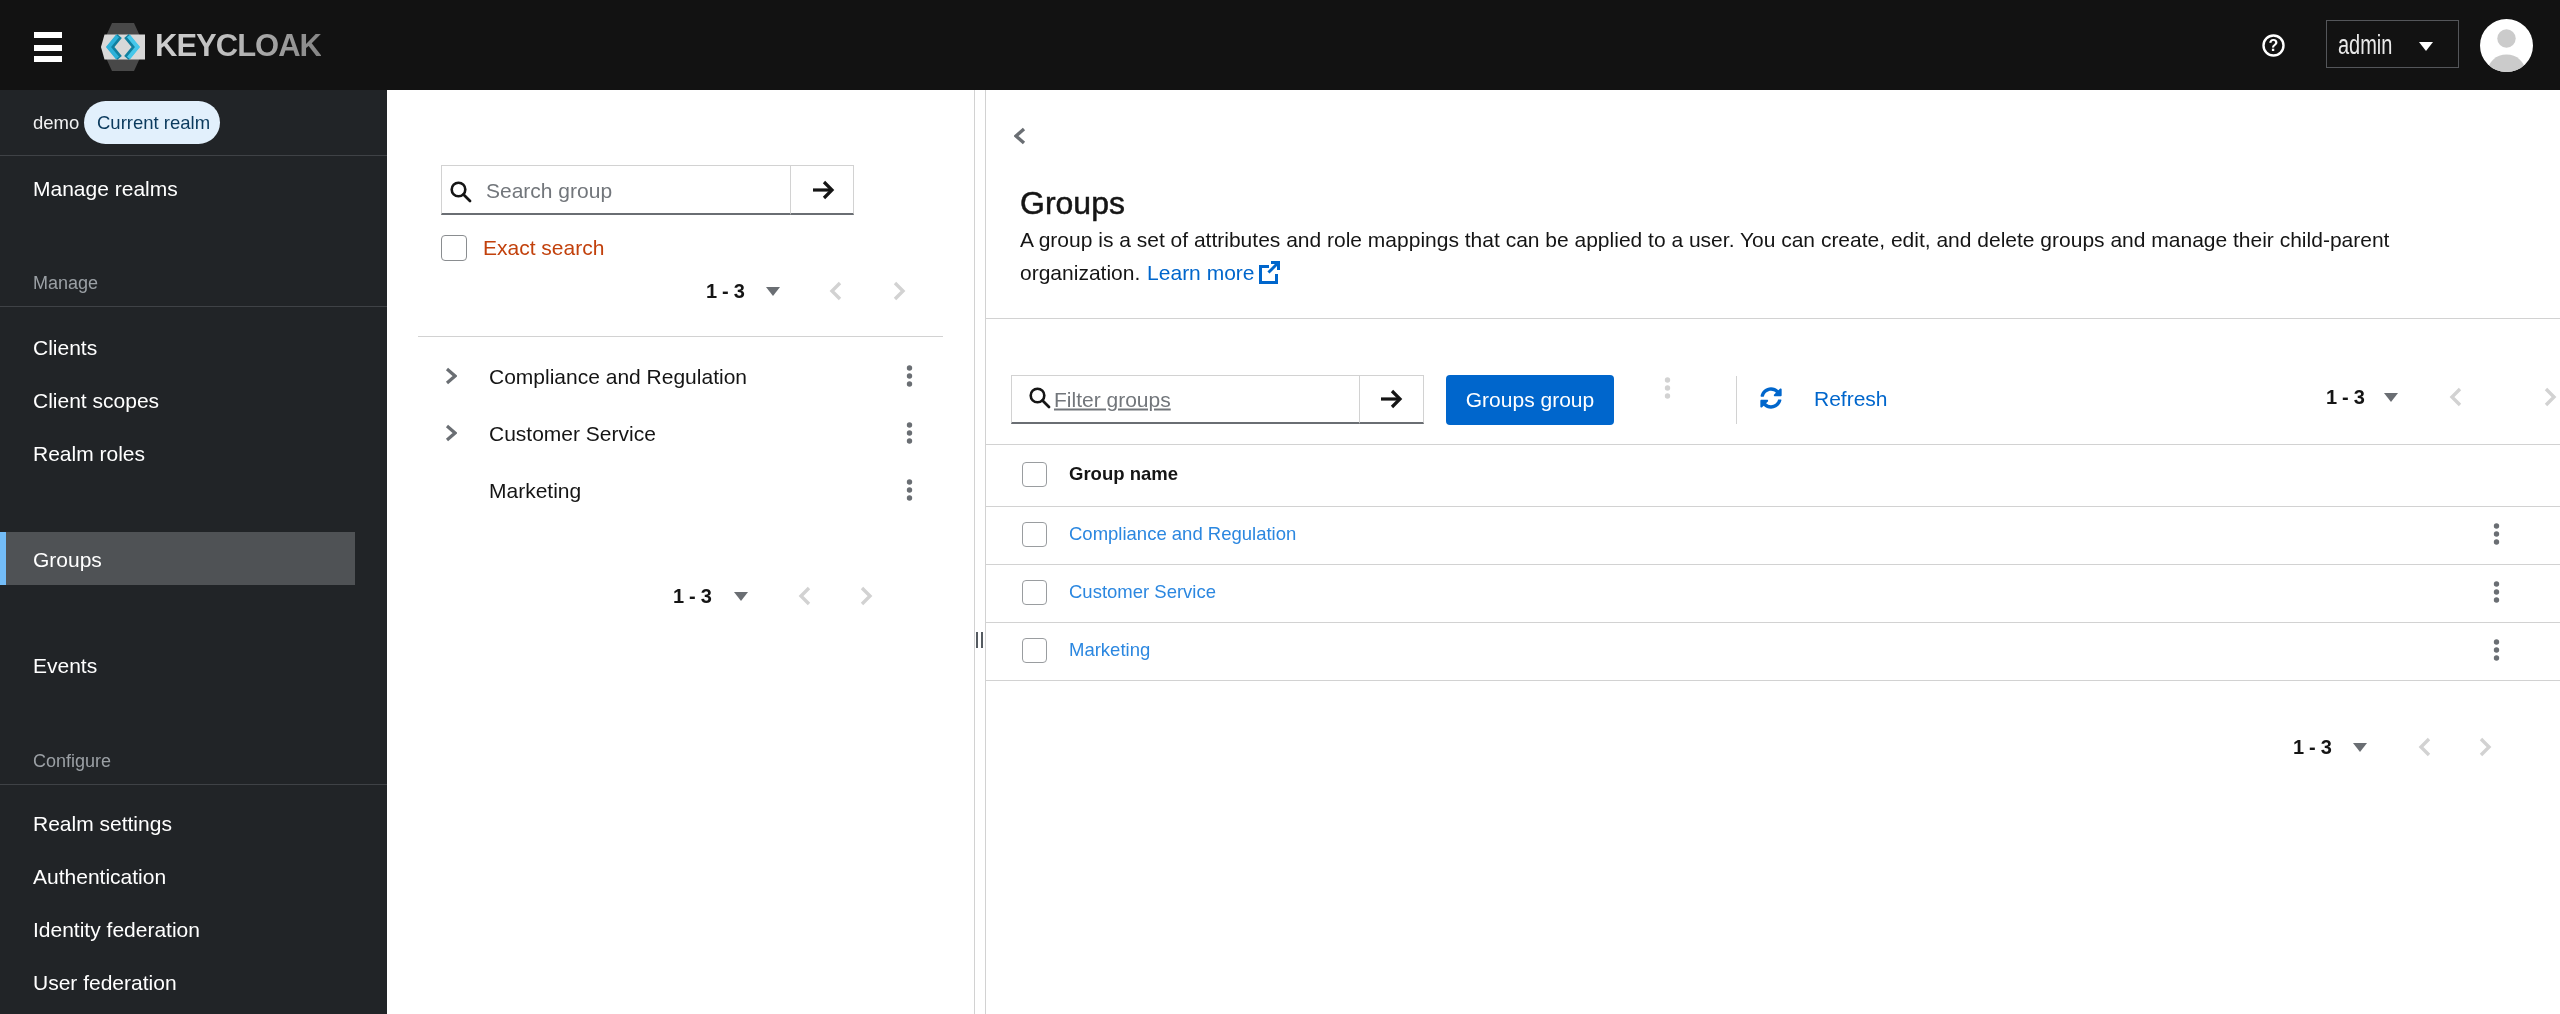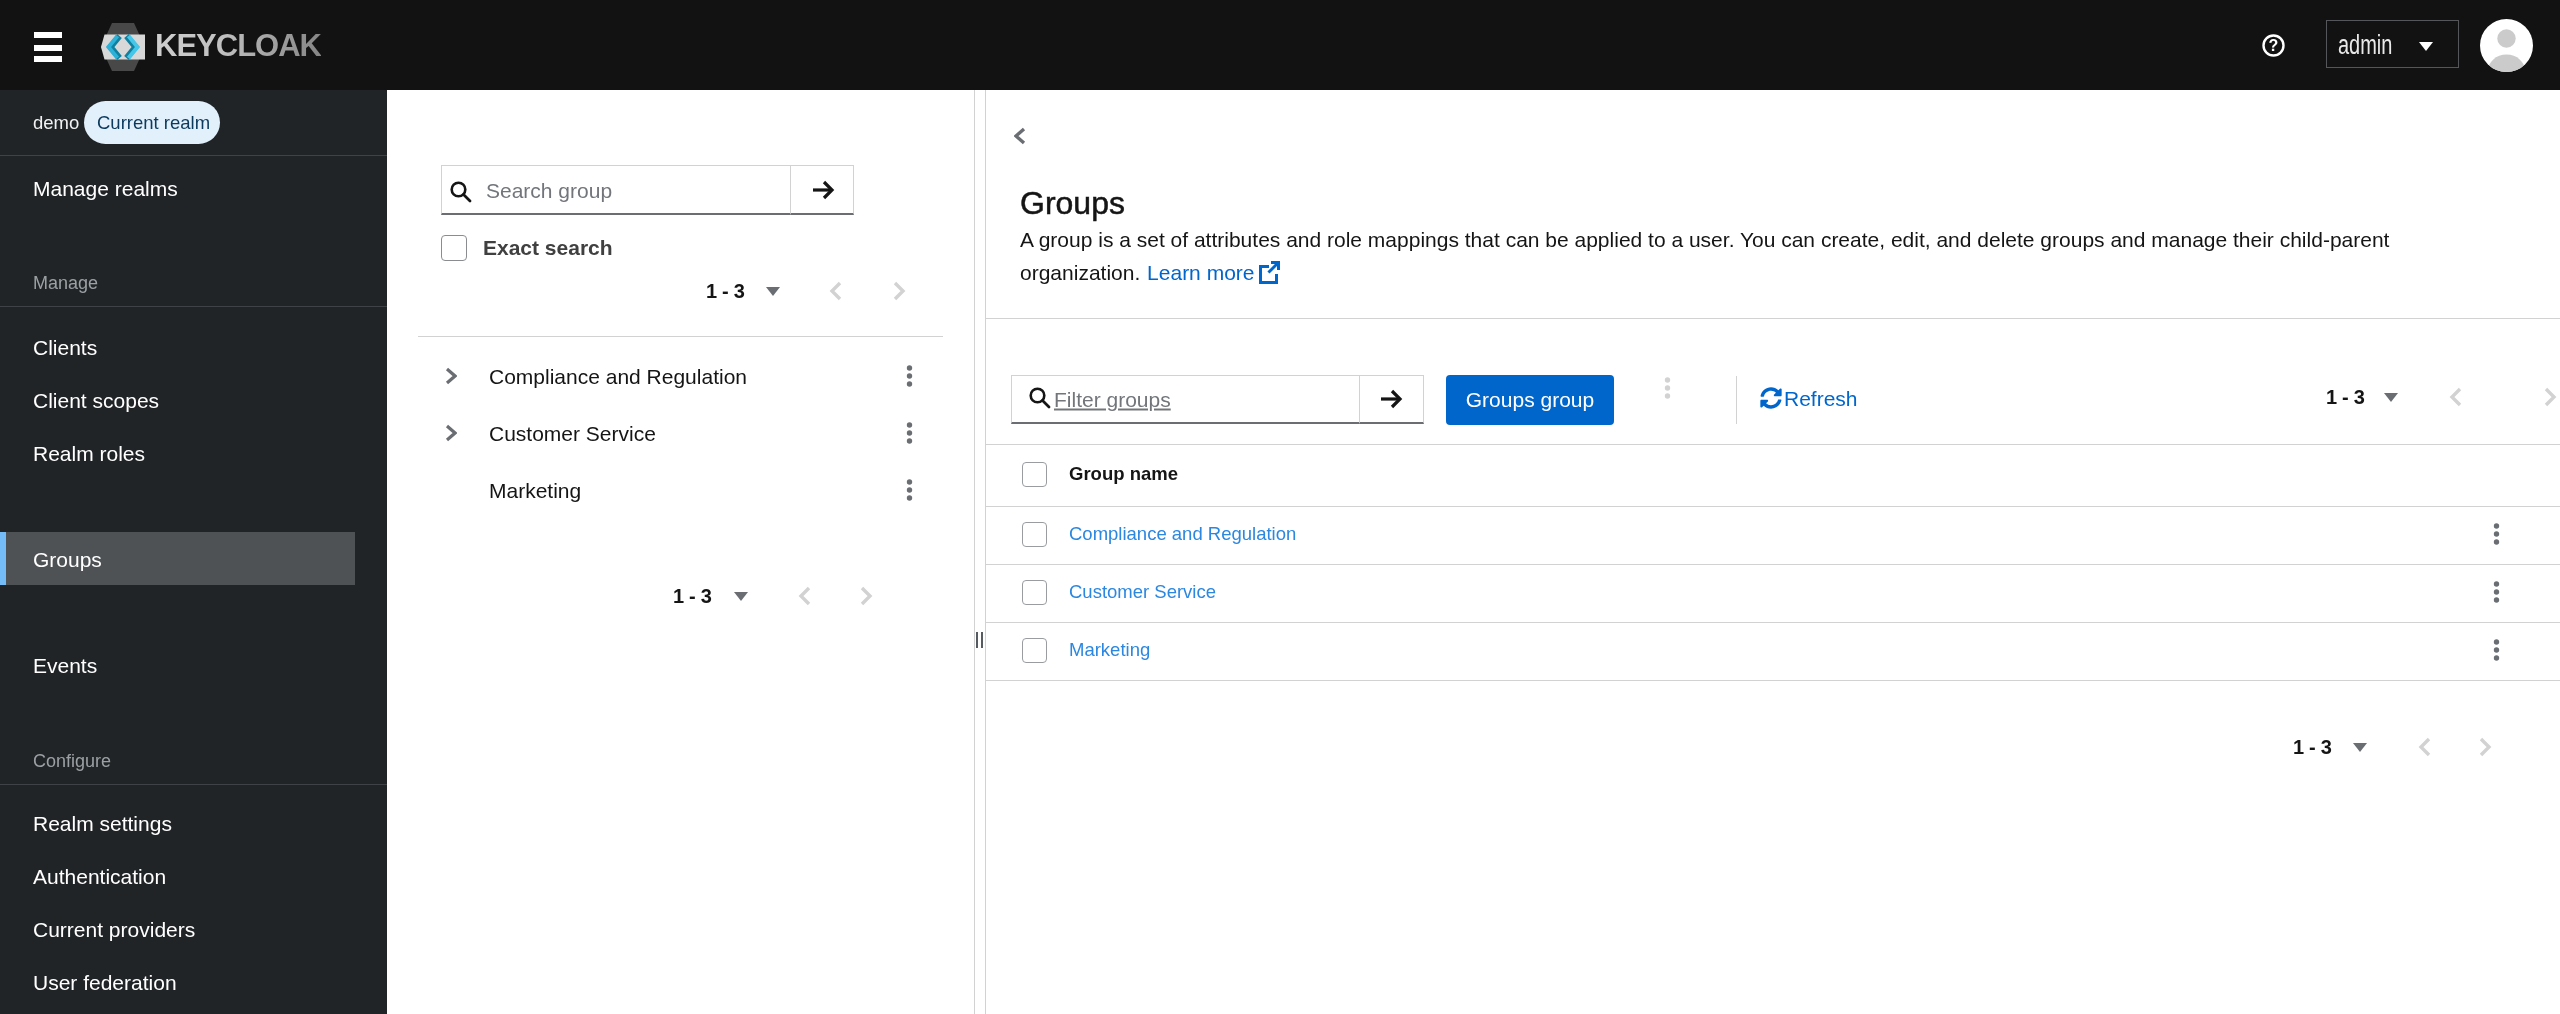--- a/index.html
+++ b/index.html
@@ -15,21 +15,21 @@
   .navitem span { position:absolute; left:33px; top:50%; transform:translateY(-50%); line-height:1; }
   .sect { position:absolute; left:33px; color:#9ba0a5; font-size:18px; }
   .sdiv { position:absolute; left:0; width:387px; height:1px; background:#3f4246; }
   
   #midpanel { position:absolute; left:387px; top:90px; width:588px; height:924px; background:#fff; border-right:1px solid #d2d2d2; }
   #rightpanel { position:absolute; left:985px; top:90px; width:1575px; height:924px; background:#fff; border-left:1px solid #d2d2d2; }
   .hline { position:absolute; height:1px; background:#d2d2d2; }
   .pgtext { font-weight:bold; font-size:20px; color:#151515; letter-spacing:-0.3px; }
   .caret { width:0; height:0; border-left:7px solid transparent; border-right:7px solid transparent; border-top:9px solid #6a6e73; }
   .kebab circle { fill:#6a6e73; }
-  .link { color:#0066cc; text-decoration:none; }
+  .link { color:#0066cc; text-decoration:none;margin-left:30px; }
 </style>
 </head>
 <body>
 <div id="header">
 
   <div class="abs" style="left:34px; top:32px; width:28px; height:6px; background:#fff;"></div>
   <div class="abs" style="left:34px; top:45px; width:28px; height:6px; background:#fff;"></div>
   <div class="abs" style="left:34px; top:56px; width:28px; height:6px; background:#fff;"></div>
 
   <svg class="abs" style="left:101px; top:23px;" width="44" height="48" viewBox="0 0 44 48">
@@ -93,42 +93,42 @@
     </div>
   <div class="sect vc" style="top:671px;">Configure</div>
   <div class="sdiv" style="top:694px;"></div>
   <div class="navitem" style="top:706.5px;">
       <span>Realm settings</span>
     </div>
   <div class="navitem" style="top:759.5px;">
       <span>Authentication</span>
     </div>
   <div class="navitem" style="top:812.5px;">
-      <span>Current providers</span>
+      <span>Identity federation</span>
     </div>
   <div class="navitem" style="top:865.5px;">
       <span>User federation</span>
     </div>
 </div>
 <div id="midpanel">
 
   <div class="abs" style="left:54px; top:75px; width:350px; height:50px; border:1px solid #d2d2d2; border-bottom:2px solid #6a6e73;"></div>
   <div class="abs" style="left:404px; top:75px; width:63px; height:50px; border:1px solid #d2d2d2; border-left:none; border-bottom:2px solid #6a6e73;"></div>
   <svg class="abs" style="left:62px; top:90px;" width="23" height="23" viewBox="0 0 23 23">
     <circle cx="9.5" cy="9.5" r="6.8" fill="none" stroke="#151515" stroke-width="2.6"></circle>
     <line x1="14.5" y1="14.5" x2="21" y2="21" stroke="#151515" stroke-width="2.8" stroke-linecap="round"></line>
   </svg>
   <div class="abs vc" style="left:99px; top:100px; font-size:21px; color:#72767b;">Search group</div>
   <svg class="abs" style="left:425px; top:89px;" width="24" height="22" viewBox="0 0 24 22">
     <line x1="1" y1="11" x2="20" y2="11" stroke="#151515" stroke-width="3.2"></line>
     <polyline points="12,3 20,11 12,19" fill="none" stroke="#151515" stroke-width="3.2"></polyline>
   </svg>
 
   <div class="abs" style="left:54px; top:145px; width:26px; height:26px; border:1.6px solid #8a8d90; border-radius:4px; background:#fff;"></div>
-  <div class="abs vc" style="left:96px; top:157px; font-size:21px; color:#404040;font-weight:bold;">Exact search</div>
+  <div class="abs vc" style="left:96px; top:157px; font-size:21px; color:#c2410c;">Exact search</div>
 
   <div class="abs vc pgtext" style="left:319px; top:201px;">1 - 3</div>
   <div class="abs caret" style="left:379px; top:197px;"></div>
   <svg class="abs" style="left:441px; top:190px;" width="16" height="22" viewBox="0 0 16 22">
     <polyline points="12,3 4,11 12,19" fill="none" stroke="#d2d2d2" stroke-width="3.4"></polyline>
   </svg>
   <svg class="abs" style="left:504px; top:190px;" width="16" height="22" viewBox="0 0 16 22">
     <polyline points="4,3 12,11 4,19" fill="none" stroke="#d2d2d2" stroke-width="3.4"></polyline>
   </svg>
   <div class="hline" style="left:31px; top:246px; width:525px;"></div>

